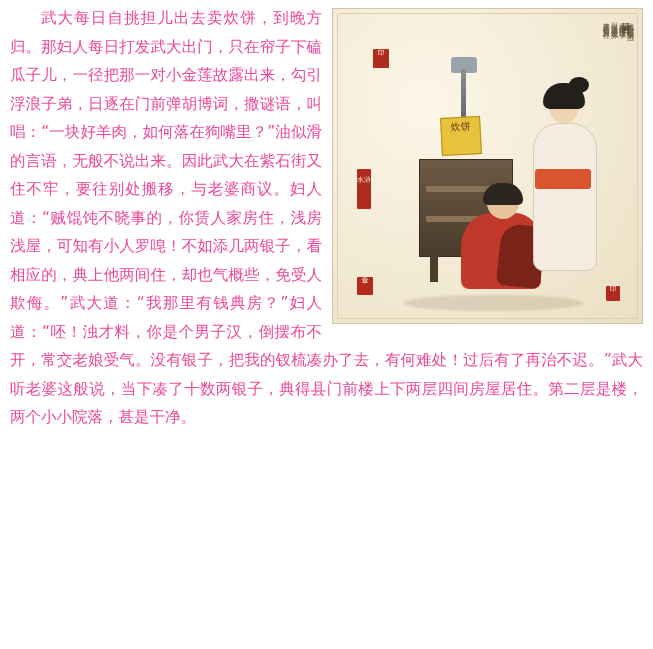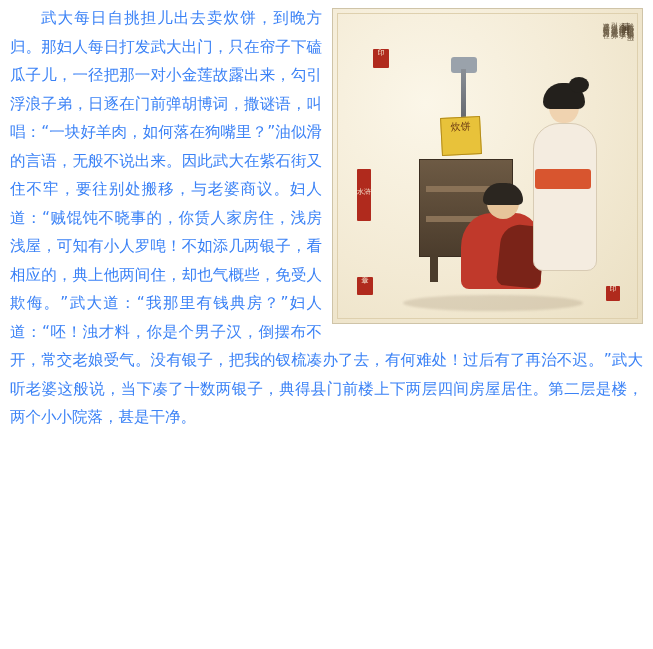--- a/index.html
+++ b/index.html
@@ -74,21 +74,21 @@
   .seal {
     position: absolute;
     background: #b02a1d;
     color: #f7e9d5;
     font-family: "DejaVu Serif", serif;
     text-align: center;
     line-height: 1.05;
     border-radius: 1px;
   }
   .seal-top-left { left: 40px; top: 40px; width: 16px; height: 18px; font-size: 7px; padding-top: 1px; }
-  .seal-mid-left { left: 24px; top: 160px; width: 14px; height: 32px; font-size: 7px; padding-top: 20px; }
+  .seal-mid-left { left: 24px; top: 160px; width: 14px; height: 32px; font-size: 7px; padding-top: 8px; }
   .seal-bottom-left { left: 24px; top: 268px; width: 16px; height: 17px; font-size: 7px; padding-top: 1px; }
   .seal-bottom-right { right: 22px; bottom: 22px; width: 14px; height: 15px; font-size: 7px; }
   .tablet {
     position: absolute;
     left: 108px;
     top: 108px;
     width: 40px;
     height: 38px;
     background: #e8c23a;
     border: 1px solid #b38c1c;
@@ -258,21 +258,21 @@
     background: rgba(120,100,70,.18);
     border-radius: 50%;
     filter: blur(1px);
   }
 
   
   .body-text {
     font-family: "DejaVu Sans", sans-serif;
     font-size: 15.5px;
     line-height: 28.5px;
-    color: #3b82f6;
+    color: #ec4899;
     text-align: justify;
     text-justify: inter-character;
   }
   .para {
     margin: 0;
     text-indent: 2em;
   }
   .para + .para {
     margin-top: 18px;
   }

